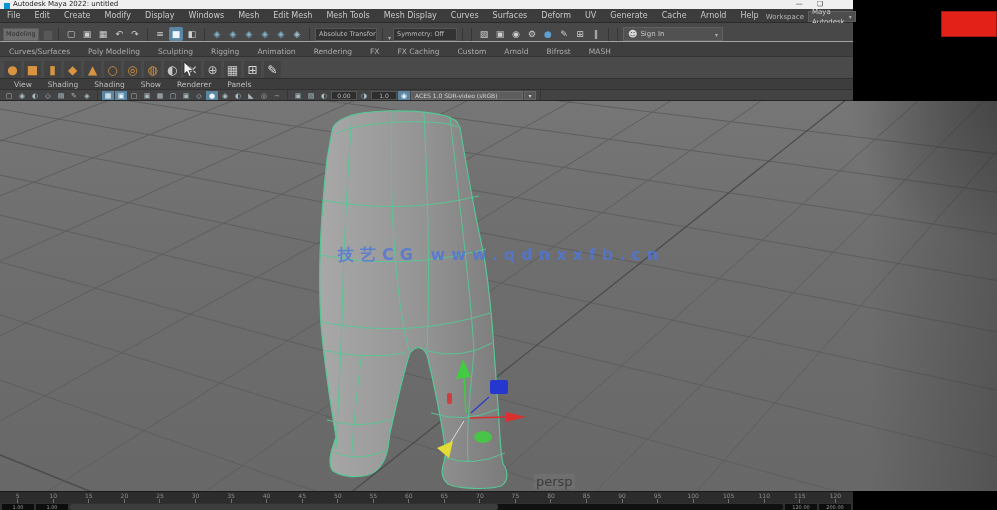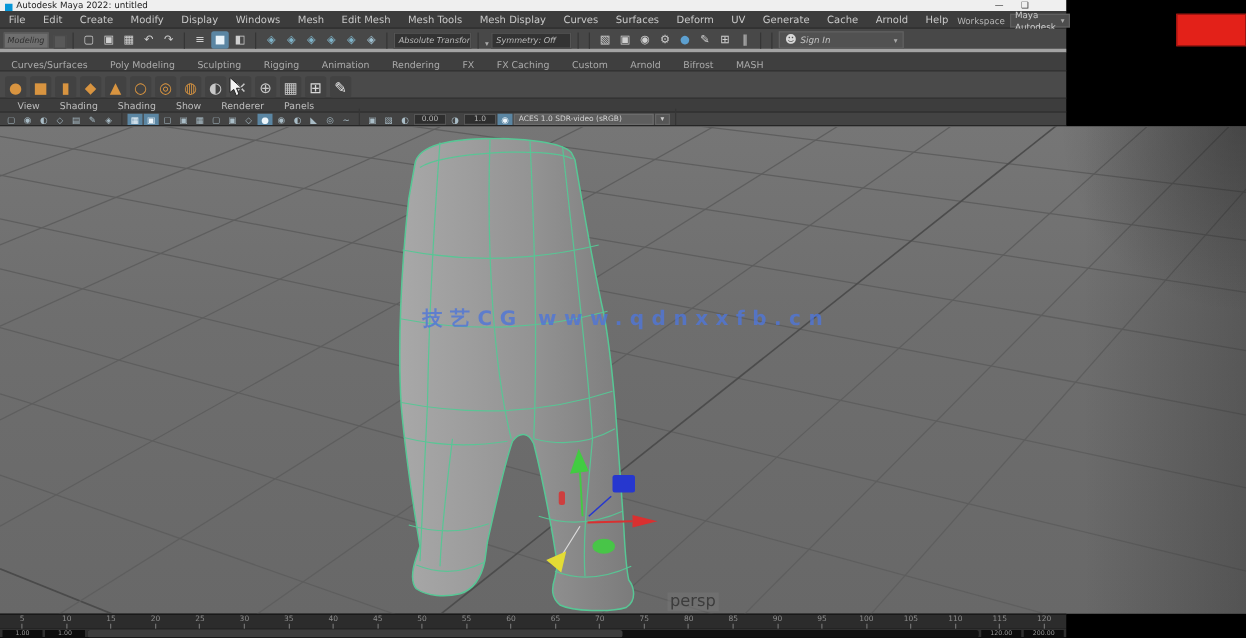--- a/index.html
+++ b/index.html
@@ -14,21 +14,21 @@
 
   
   #menubar { top:9px; height:14px; background:#3c3c3c; border-bottom:1px solid #2b2b2b; }
   .menus { display:flex; height:100%; align-items:center;margin-top:24px; }
   .menu-item { color:#c9c9c9; font-size:8px; padding:0 7px; white-space:nowrap; cursor:default; }
   #workspace { margin-left:auto; display:flex; align-items:center; gap:4px; color:#b5b5b5; font-size:7px; padding-right:58px; }
   .ws-select { background:#4d4d4d; border:1px solid #5f5f5f; color:#cfcfcf; padding:0 3px; height:11px; line-height:10px; display:flex; gap:4px; align-items:center; }
   #redbox { position:absolute; left:941px; top:11px; width:56px; height:26px; border:1px solid #a01510; z-index:30; }
 
   
-  #statusline { top:23px; height:19px; background:#484848; border-bottom:3px solid #a3a3a3; padding:0 3px; gap:2px;font-style:italic; }
+  #statusline { top:23px; height:19px; background:#484848; border-bottom:1px solid #a3a3a3; padding:0 3px; gap:2px; }
   .sep { width:1px; height:13px; background:#353535; margin:0 3px; flex:0 0 auto; }
   .sl-ico { width:14px; height:14px; display:flex; align-items:center; justify-content:center; font-size:9px; color:#cfcfcf; background:transparent; border-radius:2px; flex:0 0 auto; }
   .sl-ico.active { background:#5b86a3; color:#eaf4fa; }
   .menuset { width:36px; height:13px; background:#6e6e6e; border:1px solid #5a5a5a; color:#2e2e2e; font-size:6.5px; line-height:11px; padding:0 2px; overflow:hidden; white-space:nowrap; }
   .mini-btn { width:10px; height:11px; background:#585858; border:1px solid #4a4a4a; margin-left:2px; }
   .sl-field { height:13px; background:#333; border:1px solid #555; color:#b9b9b9; font-size:6.5px; line-height:11px; padding:0 3px; white-space:nowrap; overflow:hidden; }
   .f1 { width:62px; } .f2 { width:64px; }
   .arr { color:#aaa; font-size:6px; }
   .signin { display:flex; align-items:center; gap:3px; height:14px; background:#515151; border:1px solid #616161; color:#c5c5c5; font-size:7px; padding:0 4px; width:100px; }
   .signin .person { color:#d8d8d8; font-size:9px; }

